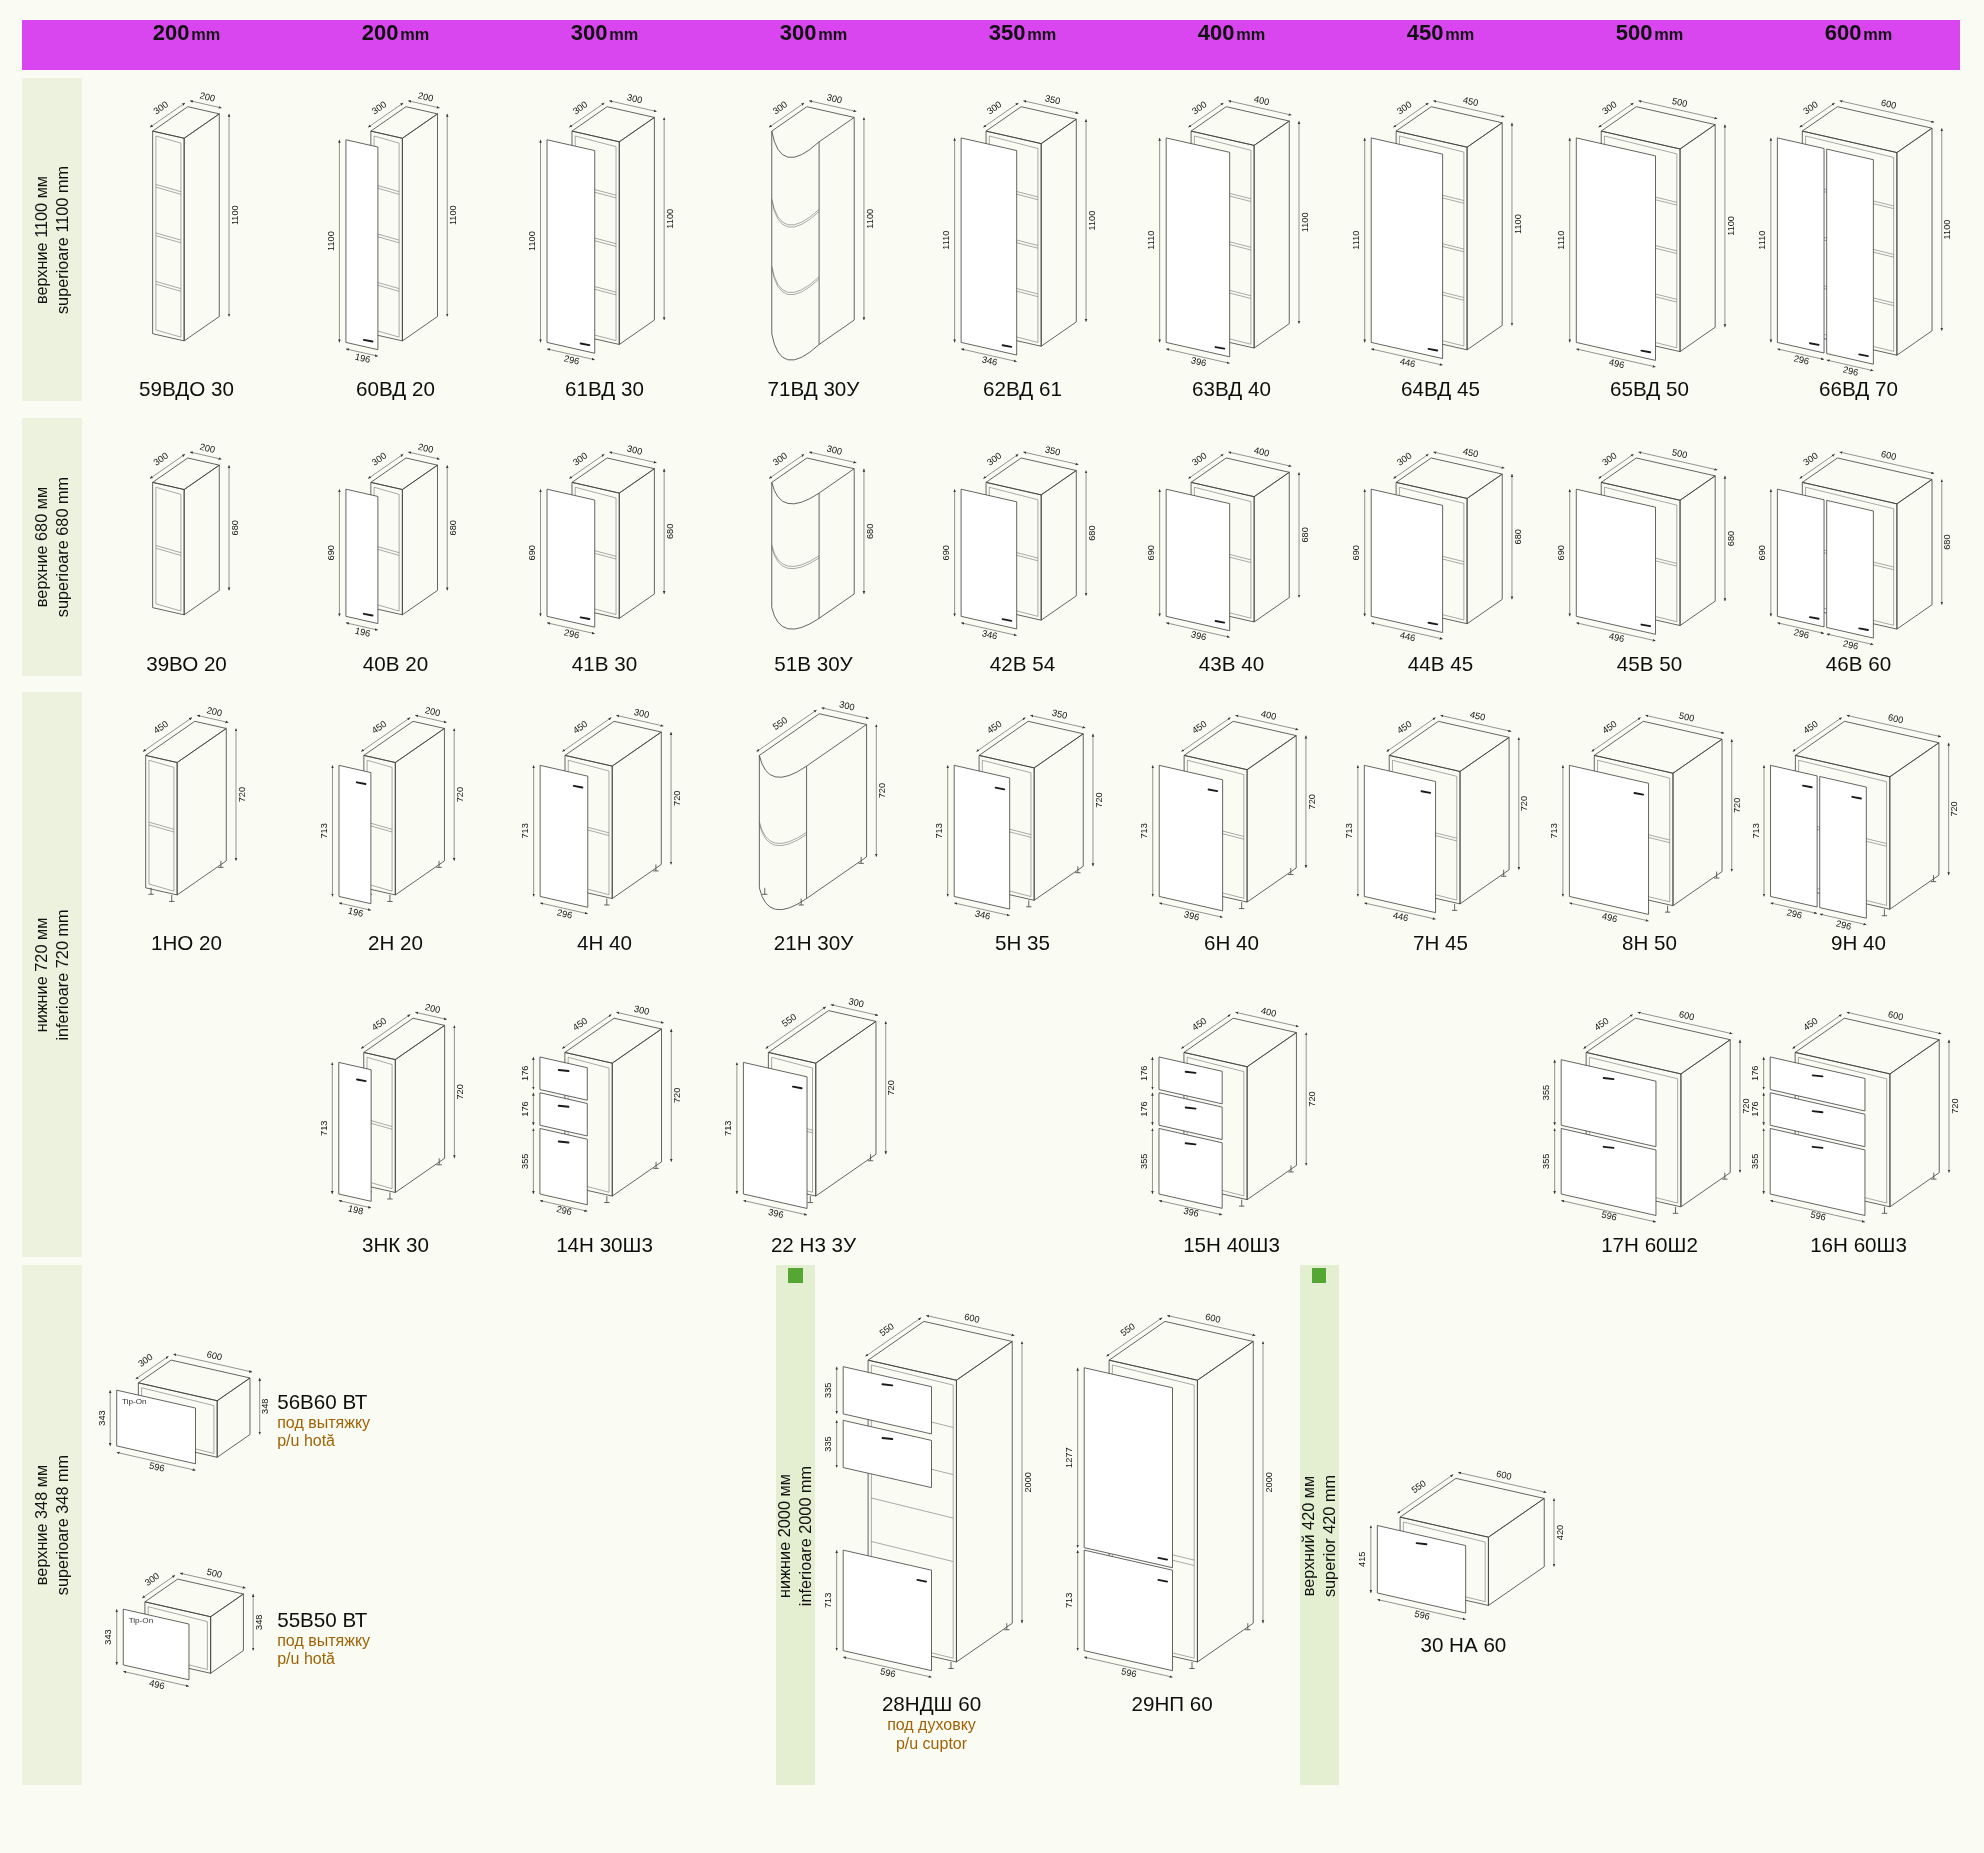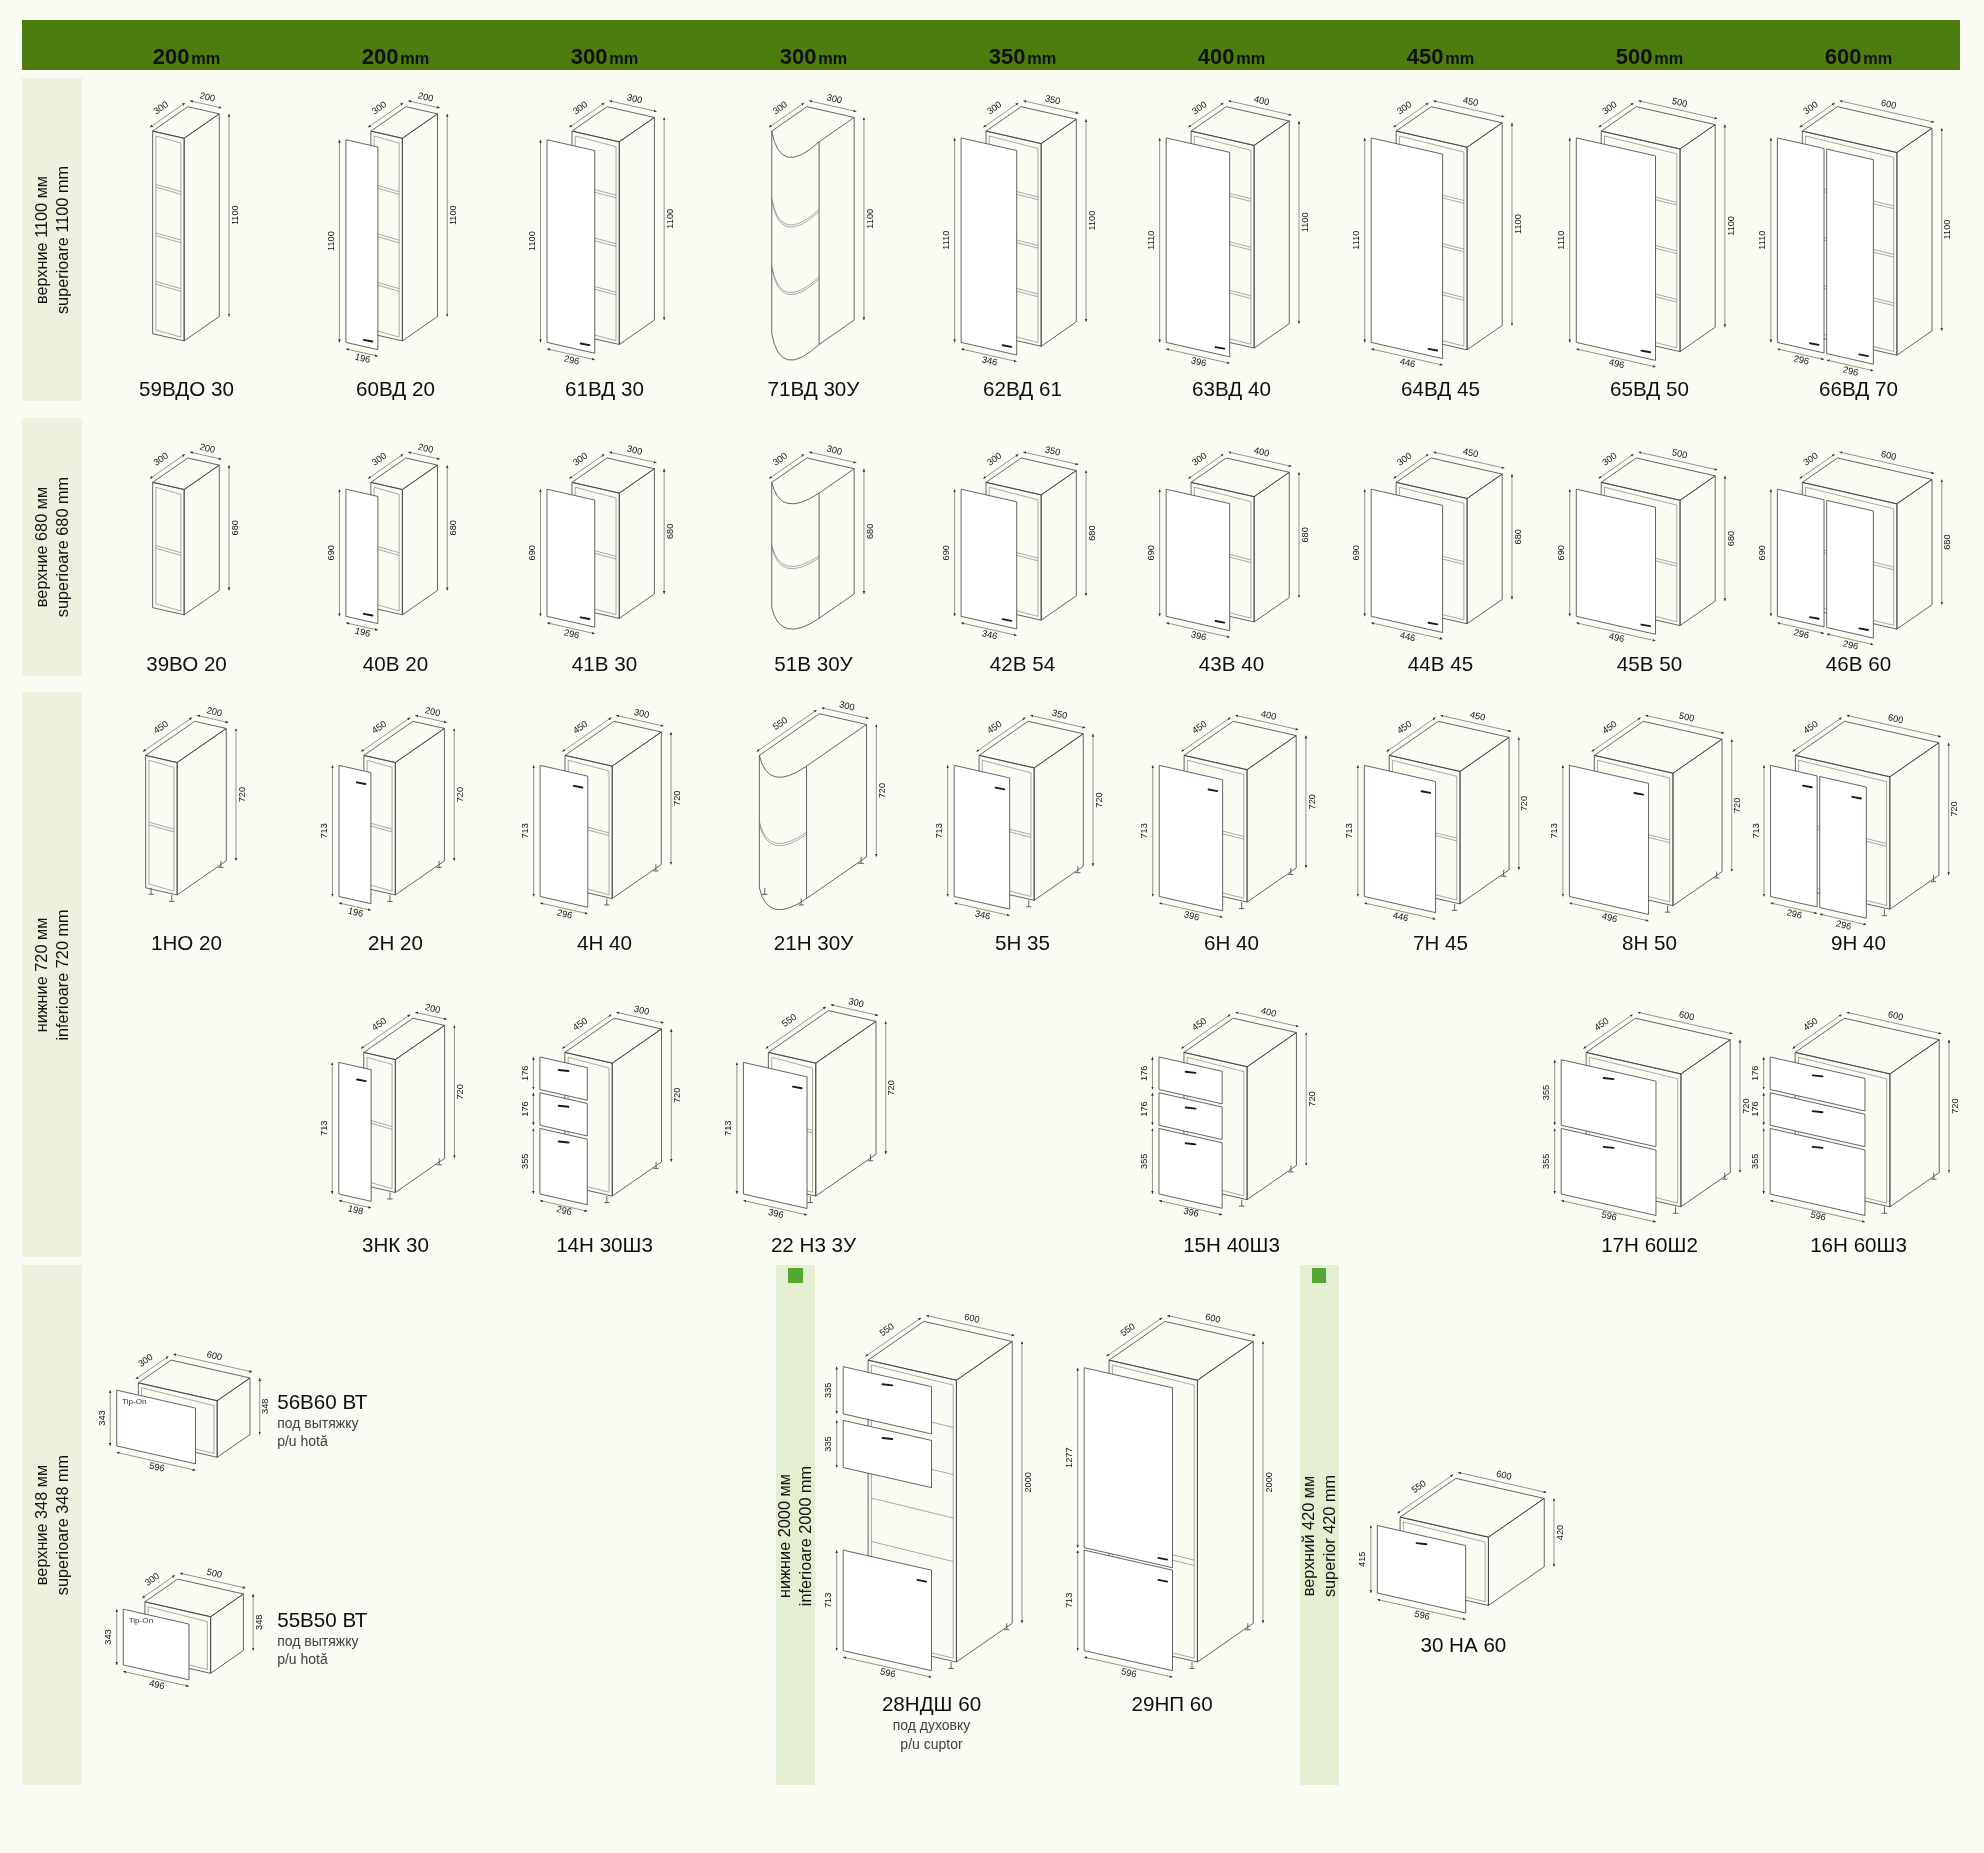--- a/index.html
+++ b/index.html
@@ -1,32 +1,32 @@
 <!DOCTYPE html>
 <html style="font-size:8.7px"><head>
 <meta charset="utf-8">
 <style>
   *{margin:0;padding:0;box-sizing:border-box}
   html,body{width:1985px;height:1854px;overflow:hidden}
   body{background:#fafcf3;font-family:"Liberation Sans",sans-serif;color:#161616}
   .page{position:relative;width:100%;height:100%;padding:19.5px 22px 0 22px}
   
-  .hdr{display:flex;background:#4d7c0f;height:50px;align-items:flex-end;width:1938px}
+  .hdr{display:flex;background:#d946ef;height:50px;align-items:flex-start;width:1938px}
   .hsp{width:60px;flex:none}
   .colh{width:209px;flex:none;text-align:center;font-size:22px;font-weight:700;color:#111}
   .colh .mm{font-size:16.3px;font-weight:700;margin-left:1.6px}
   
   .section{display:flex;padding:8.7px 0 7.6px 0}
   .band{width:60px;flex:none;background:#ecf2dd;display:flex;align-items:center;justify-content:center}
   .vl{transform:rotate(-90deg);white-space:nowrap;text-align:center;font-size:16.3px;line-height:21px;color:#121212}
   .rows{display:flex;flex-direction:column;gap:11px}
   .rowgrid{display:grid;grid-template-columns:repeat(9,209px)}
   .cell{display:flex;flex-direction:column;align-items:center}
   .code{font-size:20.6px;color:#0e0e0e;margin-top:1.1px;white-space:nowrap}
-  .sub{font-size:14px;line-height:18.4px;color:#404040;white-space:nowrap}
+  .sub{font-size:16px;line-height:18.4px;color:#a16207;white-space:nowrap}
   
   .bottomrow{display:flex;align-items:stretch;min-height:520px}
   .hoods{width:325px;flex:none;display:flex;flex-direction:column;padding:7.6px 0 0 14px;gap:4.3px}
   .hoodcell{display:flex;align-items:flex-end;gap:2.2px}
   .htxt{padding-bottom:36px}
   .gband{width:39px;flex:none;background:#e4eed1;display:flex;flex-direction:column;align-items:center;padding-top:3.3px}
   .gband .vwrap{flex:1;display:flex;align-items:center;justify-content:center}
   .sq{width:14.6px;height:14.6px;background:#55a733;margin-bottom:5.4px}
   .talls{display:flex;gap:7.6px;padding-top:19.5px}
   .lowwrap{padding-top:134px}

